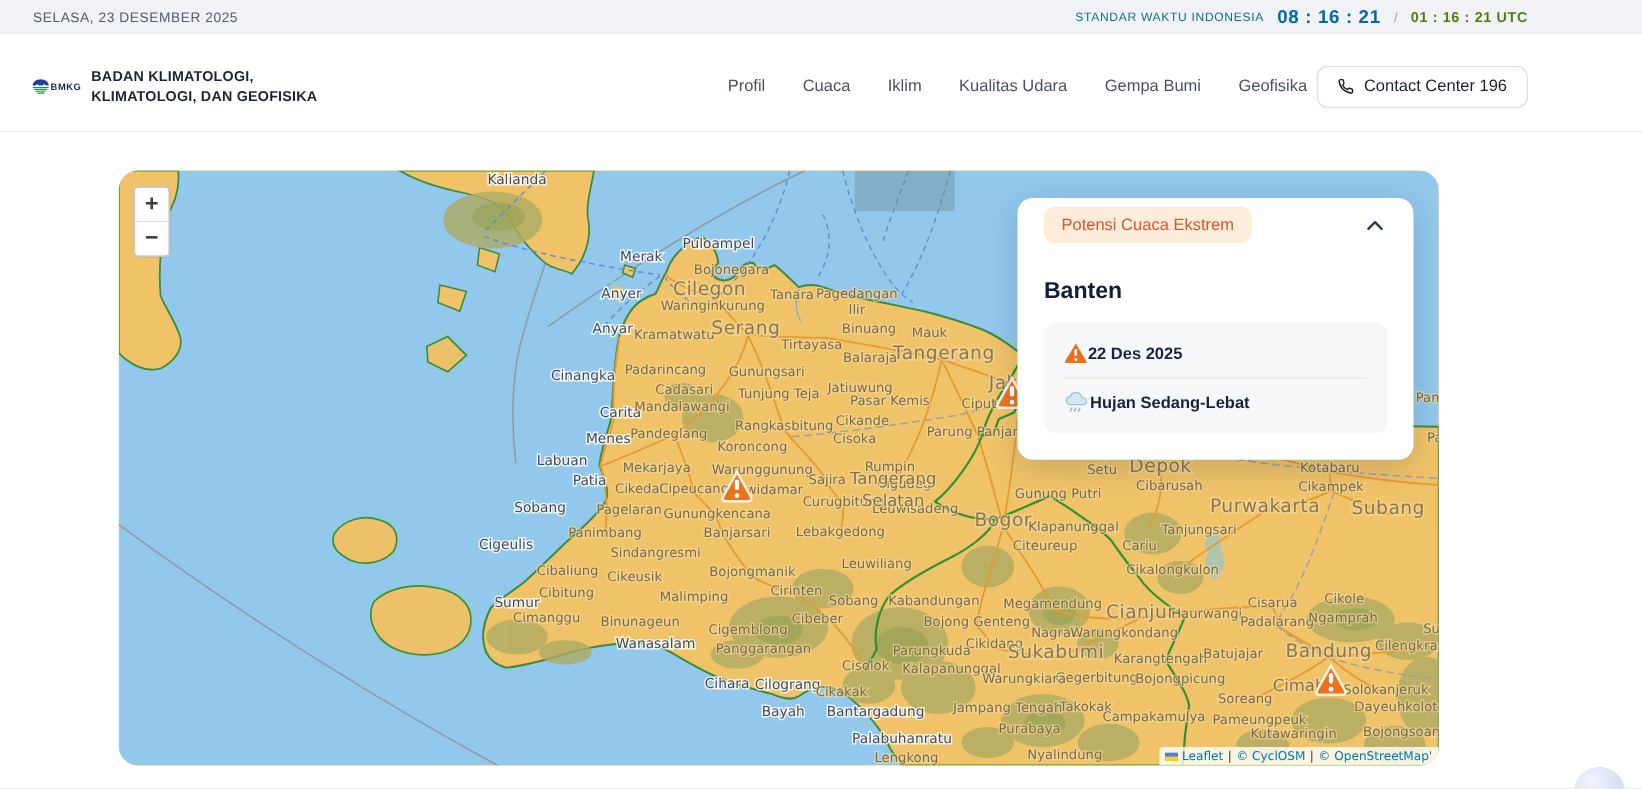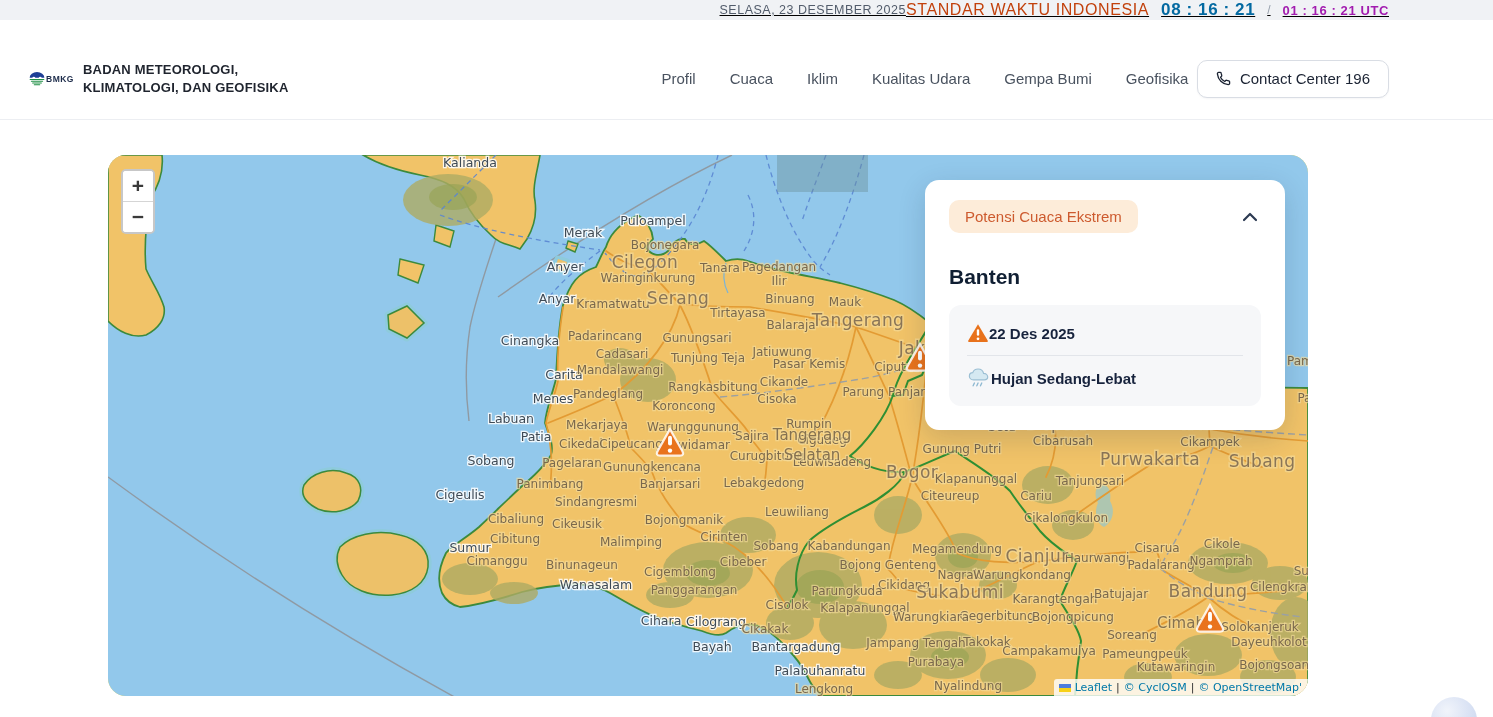--- a/index.html
+++ b/index.html
@@ -1,27 +1,27 @@
 <!DOCTYPE html>
 <html><head>
 <meta charset="utf-8">
 <style>
   html,body{margin:0;padding:0;}
   body{width:1493px;height:717px;overflow:hidden;position:relative;background:#ffffff;
        font-family:"Liberation Sans",sans-serif;-webkit-font-smoothing:antialiased;}
   
-  .topbar{position:absolute;left:0;top:0;width:100%;height:20px;background:#f0f2f5;
-          display:flex;align-items:center;justify-content:flex-end;box-sizing:border-box;
-          padding:0 104px 0 30px;text-decoration:underline;}
+  .topbar{position:absolute;left:0;top:0;width:100%;height:31px;background:#f0f2f5;
+          display:flex;align-items:center;justify-content:space-between;box-sizing:border-box;
+          padding:0 104px 0 30px;}
   .topbar .date{font-size:12.5px;letter-spacing:.5px;color:#525c6b;text-transform:uppercase;}
   .clock{display:flex;align-items:center;gap:12px;}
-  .clock .lbl{font-size:16px;letter-spacing:.6px;color:#c2410c;text-transform:uppercase;}
+  .clock .lbl{font-size:11px;letter-spacing:.6px;color:#0f766e;text-transform:uppercase;}
   .clock .wib{font-size:17px;font-weight:bold;letter-spacing:.6px;color:#0369a1;}
   .clock .sep{font-size:12px;color:#98a1ad;}
-  .clock .utc{font-size:13px;font-weight:bold;letter-spacing:.6px;color:#a21caf;}
+  .clock .utc{font-size:13px;font-weight:bold;letter-spacing:.6px;color:#4d7c0f;}
   
   .header{position:absolute;left:0;top:38px;width:100%;height:82px;background:#ffffff;
           border-bottom:1px solid #eceef2;display:flex;align-items:center;box-sizing:border-box;
           padding:0 104px 0 28px;}
   .brand{display:flex;align-items:center;gap:9px;}
   .logo{width:46px;height:48px;display:flex;align-items:center;}
   .logo .cap{font-size:8.5px;font-weight:bold;color:#1c2b4a;letter-spacing:.5px;margin-top:1px;}
   .brand-name{font-size:13px;font-weight:bold;color:#1f242e;line-height:1.35;letter-spacing:.2px;}
   .nav{position:absolute;left:50%;transform:translateX(-85px);display:flex;gap:34px;}
   .nav .item{font-size:15px;color:#49525f;cursor:pointer;white-space:nowrap;}
@@ -41,21 +41,21 @@
   .ml-m{font:15px "DejaVu Sans",sans-serif;fill:#857150;stroke:rgba(245,220,155,.65);stroke-width:2.6px;
         paint-order:stroke;text-anchor:middle;}
   
   .zoomctl{position:absolute;left:13px;top:14px;width:30px;border:2px solid rgba(0,0,0,.22);
            border-radius:5px;overflow:hidden;background:#fff;z-index:30;}
   .zoomctl .zbtn{width:30px;height:30px;display:flex;align-items:center;justify-content:center;
                  font-size:21px;font-weight:bold;color:#3a3a3a;cursor:pointer;background:#fff;}
   .zoomctl .zbtn:first-child{border-bottom:1px solid #d5d5d5;}
   
   .card{position:absolute;left:817px;top:25px;width:360px;box-sizing:border-box;background:#fff;
-        border-radius:14px;padding:20px 24px 24px;box-shadow:0 8px 28px rgba(15,30,60,.16);z-index:25;}
+        border-radius:14px;padding:8px 24px 24px;box-shadow:0 8px 28px rgba(15,30,60,.16);z-index:25;}
   .card-top{display:flex;align-items:center;justify-content:space-between;}
   .badge{background:#fdecd9;color:#cd5a2e;font-size:15px;padding:8px 16px;border-radius:10px;
          font-weight:500;cursor:pointer;}
   .chev{width:22px;height:22px;cursor:pointer;display:flex;align-items:center;justify-content:center;}
   .region{font-size:21px;font-weight:bold;color:#101f33;margin-top:32px;}
   .panel{margin-top:16px;background:#f6f7f9;border-radius:12px;padding:6px 18px;}
   .prow{display:flex;align-items:center;height:44px;}
   .prow .val{font-size:15px;font-weight:bold;color:#17233d;}
   .pdiv{height:1px;background:#e2e5ea;}
   
@@ -89,21 +89,21 @@
       <svg width="44" height="36" viewBox="0 0 44 36">
         <path d="M4,15 A18,14 0 0 1 40,15 L33.5,15 A4,3.5 0 0 0 26,15 L18,15 A4,3.5 0 0 0 10.5,15 Z" fill="#1e3f96"></path>
         <rect x="4" y="18" width="36" height="2.6" rx="1.3" fill="#1f8f45"></rect>
         <rect x="7" y="22.2" width="30" height="2.6" rx="1.3" fill="#1f8f45"></rect>
         <rect x="10" y="26.4" width="24" height="2.6" rx="1.3" fill="#1f8f45"></rect>
         <rect x="14" y="30.6" width="16" height="2.6" rx="1.3" fill="#1f8f45"></rect>
       </svg>
       <div class="cap">BMKG</div>
     </div>
     <div class="brand-name">
-      <div>BADAN METEOROLOGI,</div>
+      <div>BADAN KLIMATOLOGI,</div>
       <div>KLIMATOLOGI, DAN GEOFISIKA</div>
     </div>
   </div>
   <div class="nav">
     <span class="item">Profil</span>
     <span class="item">Cuaca</span>
     <span class="item">Iklim</span>
     <span class="item">Kualitas Udara</span>
     <span class="item">Gempa Bumi</span>
     <span class="item">Geofisika</span>

